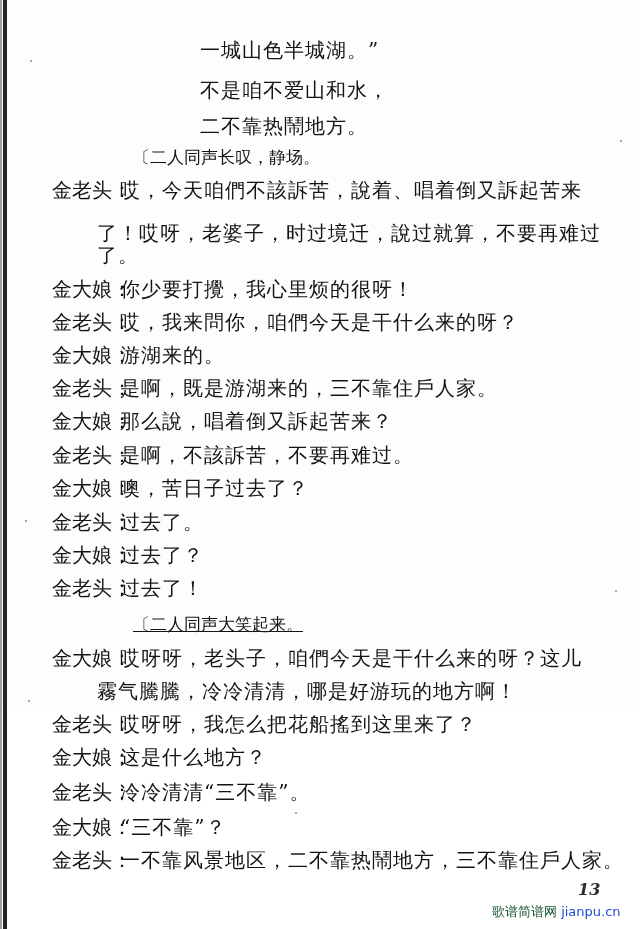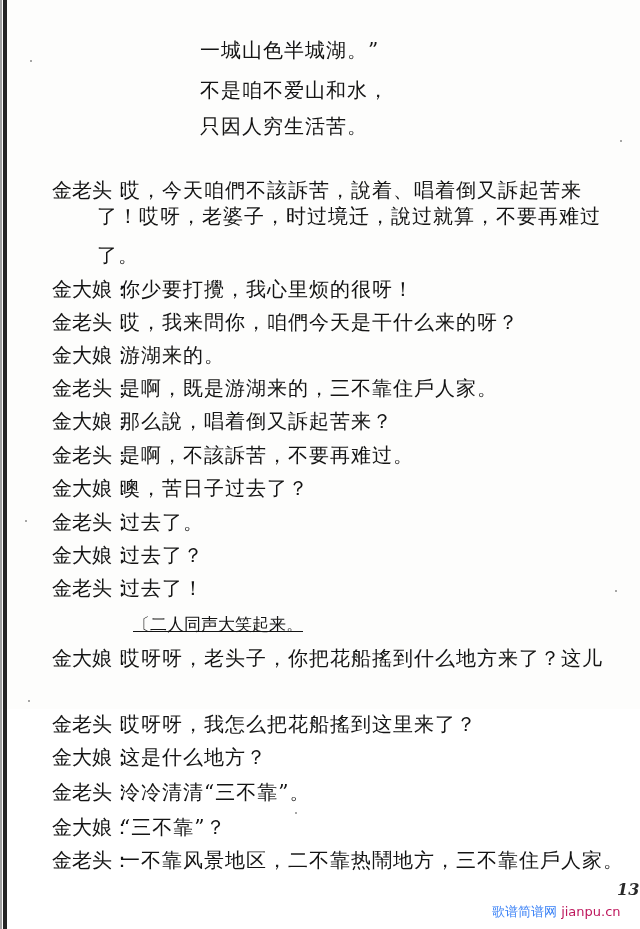--- a/index.html
+++ b/index.html
@@ -52,55 +52,55 @@
     .dialog { left: 52px; }
     .cont { left: 97px; }
     .page-number {
       position: absolute;
       left: 578px;
       top: 880px;
       font-size: 16px;
       font-weight: bold;
       font-style: italic;
       color: #2a2a2a;
-      margin-left: 39px;
     }
     .watermark {
       position: absolute;
       left: 492px;
       top: 903px;
       font-family: "DejaVu Sans", sans-serif;
       font-size: 13px;
       white-space: nowrap;
     }
-    .watermark .cn { color: #3b82f6; }
-    .watermark .url { color: #be185d; margin-top: 48px; }
+    .watermark .cn { color: #14532d; }
+    .watermark .url { color: #1d4ed8; margin-top: 48px; }
     .speck {
       position: absolute;
       width: 2px; height: 2px;
       background: #888;
       border-radius: 1px;
     }
   </style>
 </head>
 <body>
 
 <div class="page">
   <div class="binding-edge-2"></div>
   <div class="binding-edge"></div>
 
   <div class="line verse" style="top:38px;">一城山色半城湖。”</div>
   <div class="line verse" style="top:78px;">不是咱不爱山和水，</div>
-  <div class="line verse" style="top:114px;">只因人穷生活苦。</div>
+  <div class="line verse" style="top:114px;">二不靠热鬧地方。</div>
 
+  <div class="line stage" style="top:145px;">〔二人同声长叹，静场。</div>
 
   <div class="line dialog" style="top:178px;">
     <span class="speaker">金老头：</span><span>哎，今天咱們不該訴苦，說着、唱着倒又訴起苦来</span>
   </div>
-  <div class="line cont" style="top:204px;">了！哎呀，老婆子，时过境迁，說过就算，不要再难过</div>
+  <div class="line cont" style="top:221px;">了！哎呀，老婆子，时过境迁，說过就算，不要再难过</div>
   <div class="line cont" style="top:243px;">了。</div>
 
   <div class="line dialog" style="top:277px;">
     <span class="speaker">金大娘：</span><span>你少要打攪，我心里烦的很呀！</span>
   </div>
   <div class="line dialog" style="top:310px;">
     <span class="speaker">金老头：</span><span>哎，我来問你，咱們今天是干什么来的呀？</span>
   </div>
   <div class="line dialog" style="top:343px;">
     <span class="speaker">金大娘：</span><span>游湖来的。</span>
@@ -123,22 +123,23 @@
   <div class="line dialog" style="top:543px;">
     <span class="speaker">金大娘：</span><span>过去了？</span>
   </div>
   <div class="line dialog" style="top:576px;">
     <span class="speaker">金老头：</span><span>过去了！</span>
   </div>
 
   <div class="line stage" style="top:612px;text-decoration:underline;">〔二人同声大笑起来。</div>
 
   <div class="line dialog" style="top:646px;">
-    <span class="speaker">金大娘：</span><span>哎呀呀，老头子，你把花船搖到什么地方来了？这儿</span>
+    <span class="speaker">金大娘：</span><span>哎呀呀，老头子，咱們今天是干什么来的呀？这儿</span>
   </div>
+  <div class="line cont" style="top:679px;">霧气騰騰，冷冷清清，哪是好游玩的地方啊！</div>
 
   <div class="line dialog" style="top:712px;">
     <span class="speaker">金老头：</span><span>哎呀呀，我怎么把花船搖到这里来了？</span>
   </div>
   <div class="line dialog" style="top:745px;">
     <span class="speaker">金大娘：</span><span>这是什么地方？</span>
   </div>
   <div class="line dialog" style="top:780px;">
     <span class="speaker">金老头：</span><span>冷冷清清“三不靠”。</span>
   </div>

